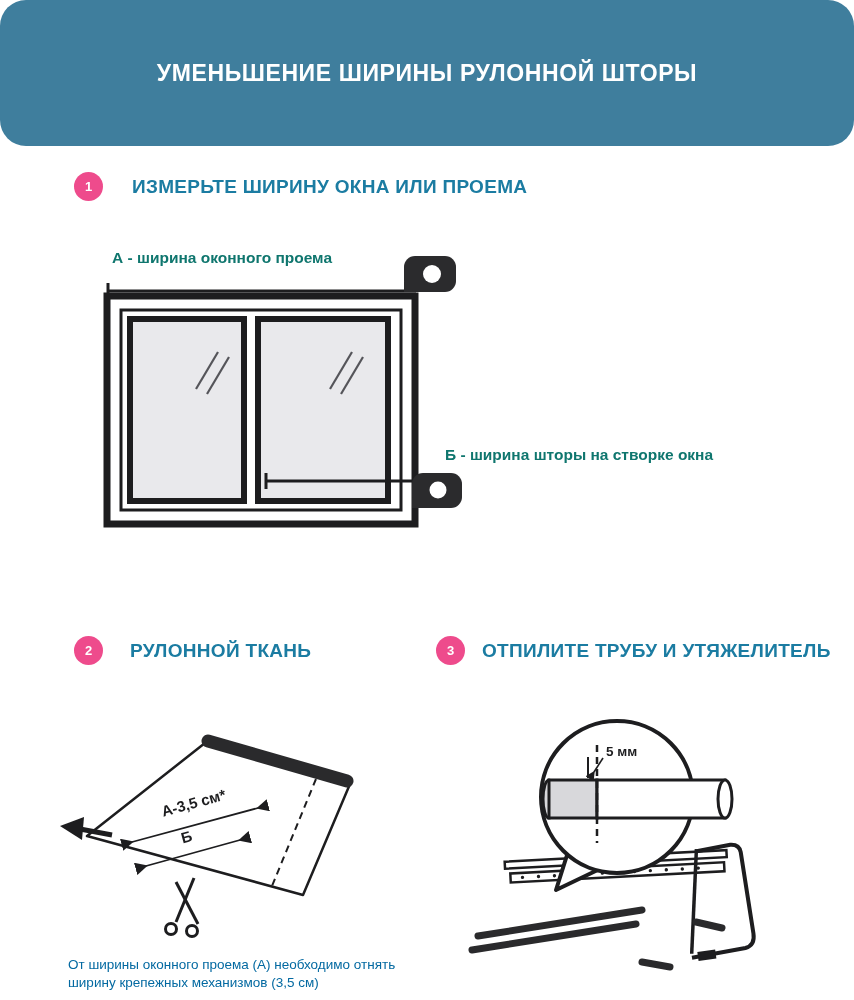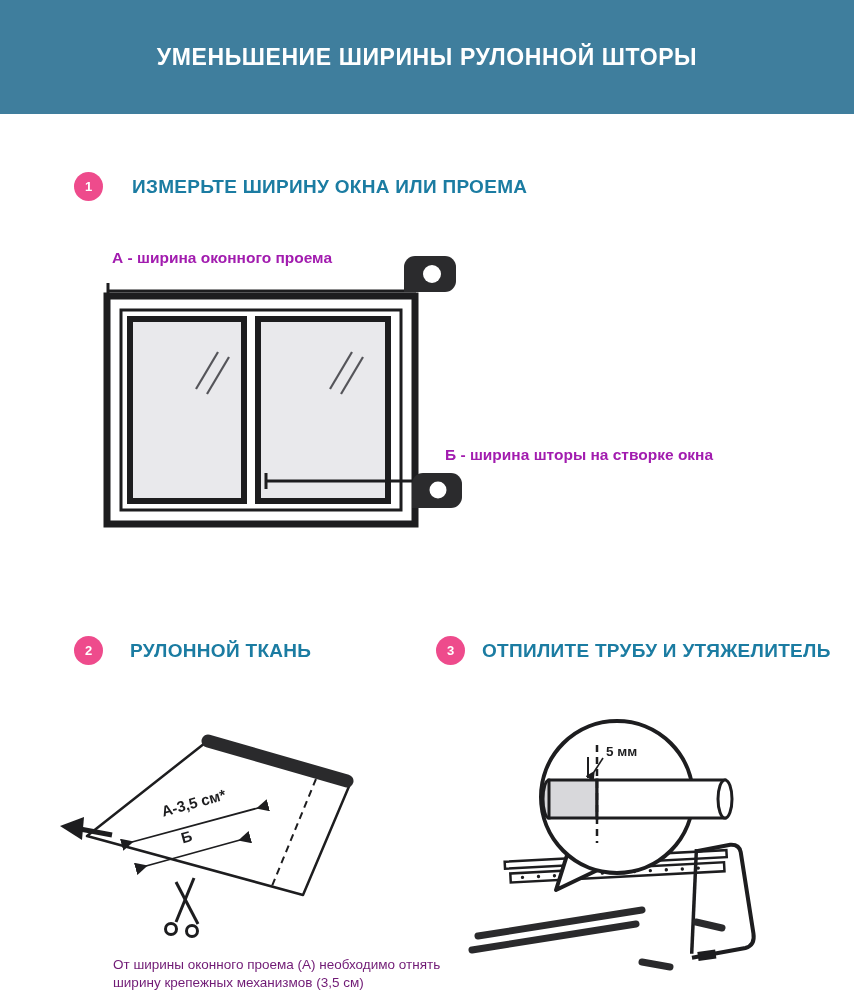--- a/index.html
+++ b/index.html
@@ -1,29 +1,29 @@
 <!DOCTYPE html>
 <html><head>
 <meta charset="utf-8">
 <style>
   * { margin:0; padding:0; box-sizing:border-box; }
   html,body { width:854px; height:1000px; background:#ffffff; font-family:"Liberation Sans", sans-serif; }
   .page { position:relative; width:854px; height:1000px; background:#ffffff; overflow:hidden; }
 
-  .header { position:absolute; left:0; top:0; width:854px; height:114px; background:#3f7e9d;
-            display:flex; align-items:center; justify-content:center; }
+  .header { position:absolute; left:0; top:0; width:854px; height:146px; background:#3f7e9d;
+            display:flex; align-items:center; justify-content:center;border-radius:26px; }
   .header h1 { color:#ffffff; font-size:23px; font-weight:bold; letter-spacing:0.6px; text-align:center; }
 
   .badge { position:absolute; width:29px; height:29px; border-radius:50%; background:#ee4b8c;
            color:#ffffff; font-size:13px; font-weight:bold;
            display:flex; align-items:center; justify-content:center; }
   .step-title { position:absolute; color:#1b7ca2; font-weight:bold; font-size:19px; letter-spacing:0.3px; white-space:nowrap; }
-  .fig-label { position:absolute; color:#a21caf; font-weight:bold; font-size:15.5px; white-space:nowrap; }
+  .fig-label { position:absolute; color:#0f766e; font-weight:bold; font-size:15.5px; white-space:nowrap; }
 
-  .footnote { position:absolute; left:68px; top:956px; width:332px; font-size:13.5px; line-height:1.35; color:#701a75;margin-left:45px; }
+  .footnote { position:absolute; left:68px; top:956px; width:332px; font-size:13.5px; line-height:1.35; color:#0369a1; }
 
   svg.fig { position:absolute; overflow:visible; }
   svg text { font-family:"Liberation Sans", sans-serif; fill:#1d1d1f; }
   .lbl-rot { font-size:15px; font-weight:bold; }
   .lbl-mm  { font-size:13.5px; font-weight:bold; }
 </style>
 </head>
 <body>
 
 <div class="page">

